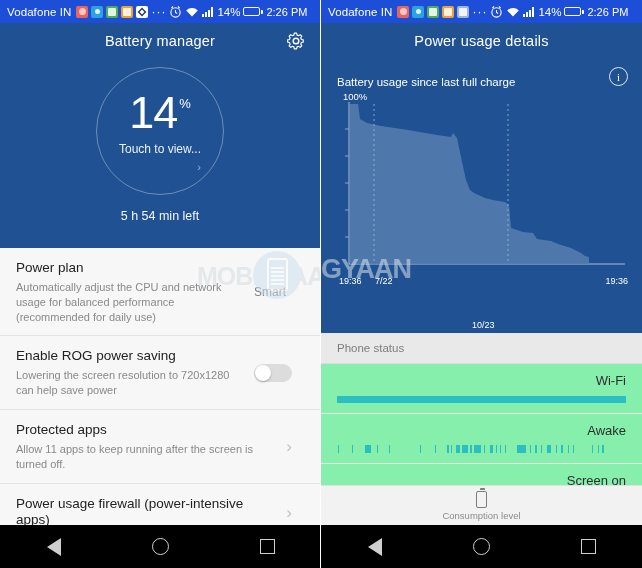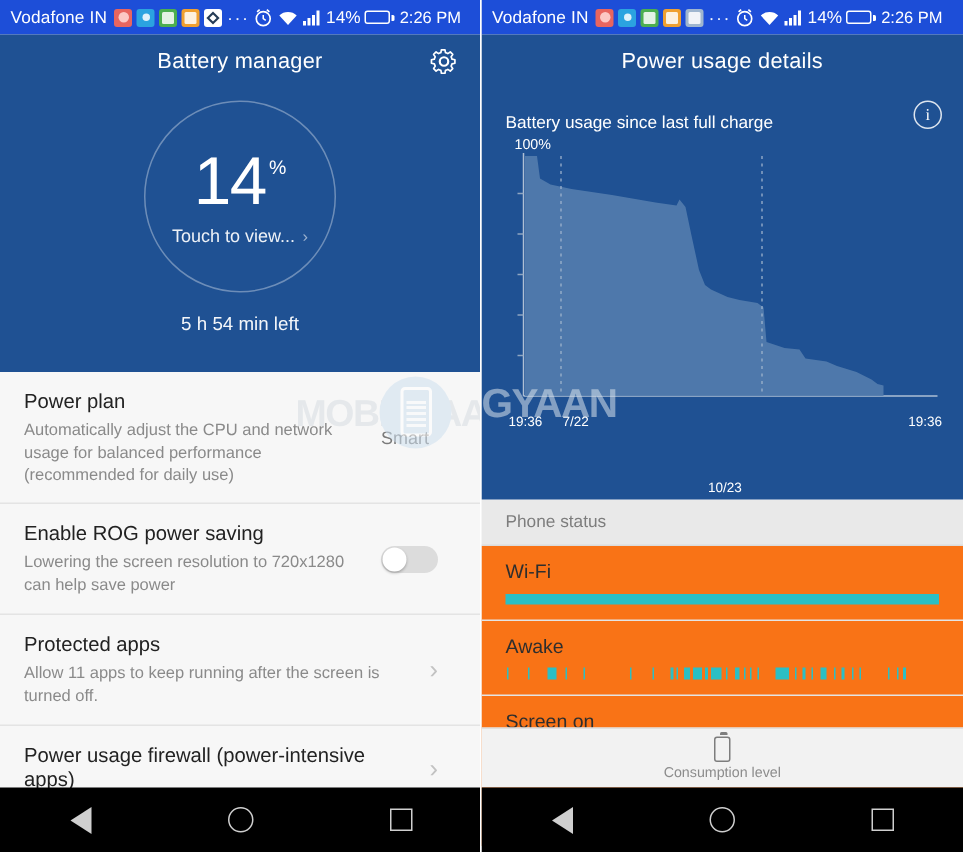--- a/index.html
+++ b/index.html
@@ -66,21 +66,21 @@
   .circle {
     width: 128px; height: 128px; border-radius: 50%;
     border: 1.5px solid rgba(255,255,255,.35);
     display: flex; flex-direction: column; align-items: center; justify-content: center;
     position: relative;
   }
   .pct-line { display: flex; align-items: flex-start; line-height: 1; }
   .pct-num { font-size: 45px; font-weight: 300; letter-spacing: -1px; }
   .pct-sym { font-size: 13px; margin-top: 7px; margin-left: 2px; font-weight: 300; }
   .touch-row { display: flex; align-items: flex-end; gap: 5px; margin-top: 7px;
-               font-size: 12px; color: rgba(255,255,255,.92); }
+               font-size: 12px; color: rgba(255,255,255,.92); flex-direction: column; }
   .touch-row .chev { opacity: .6; font-size: 11px; }
   .time-left { margin-top: 14px; font-size: 12.5px; color: rgba(255,255,255,.95); }
 
   
   .list { background: #f7f7f7; }
   .row {
     background: #f7f7f7; padding: 12px 28px 11px 16px;
     border-bottom: 1px solid #e4e4e4; position: relative;
     display: flex; align-items: center; min-height: 46px;
   }
@@ -125,21 +125,21 @@
   .xlabels { position: absolute; left: 0; right: 0; bottom: -3px; height: 14px;
              font-size: 9px; color: #ffffff; }
   .xlabels span { position: absolute; top: 0; }
   .xl-a { left: 6px; } .xl-b { left: 42px; } .xl-c { left: 139px; margin-top: 44px; } .xl-d { right: 6px; }
   .chart-wm { position: absolute; left: -12px; bottom: 2px; font-size: 27px;
               font-weight: 700; color: rgba(215,225,235,.55); letter-spacing: -1px; }
 
   
   .section-head { background: #e9e9e9; padding: 9px 16px; font-size: 11.5px; color: #7d7d7d;
                   border-bottom: 1px solid #dcdcdc; }
-  .srow { background: #f97316; border-bottom: 1px solid #e4e4e4; padding: 9px 16px 10px 16px; }
+  .srow { background: #86efac; border-bottom: 1px solid #e4e4e4; padding: 9px 16px 10px 16px; text-align: right; }
   .srow-title { font-size: 13px; color: #2e2e2e; }
   .ticks { position: relative; height: 8px; margin-top: 7px; }
   .ticks i { position: absolute; top: 0; height: 8px; background: #2bbfc4; display: block; }
   .bar-solid { height: 7px; margin-top: 8px; background: #2bbfc4; }
 
   .bottom-bar {
     position: absolute; left: 0; bottom: 43px; width: 321px; height: 40px;
     background: #f2f2f2; border-top: 1px solid #e0e0e0;
     display: flex; flex-direction: column; align-items: center; justify-content: center;
   }

